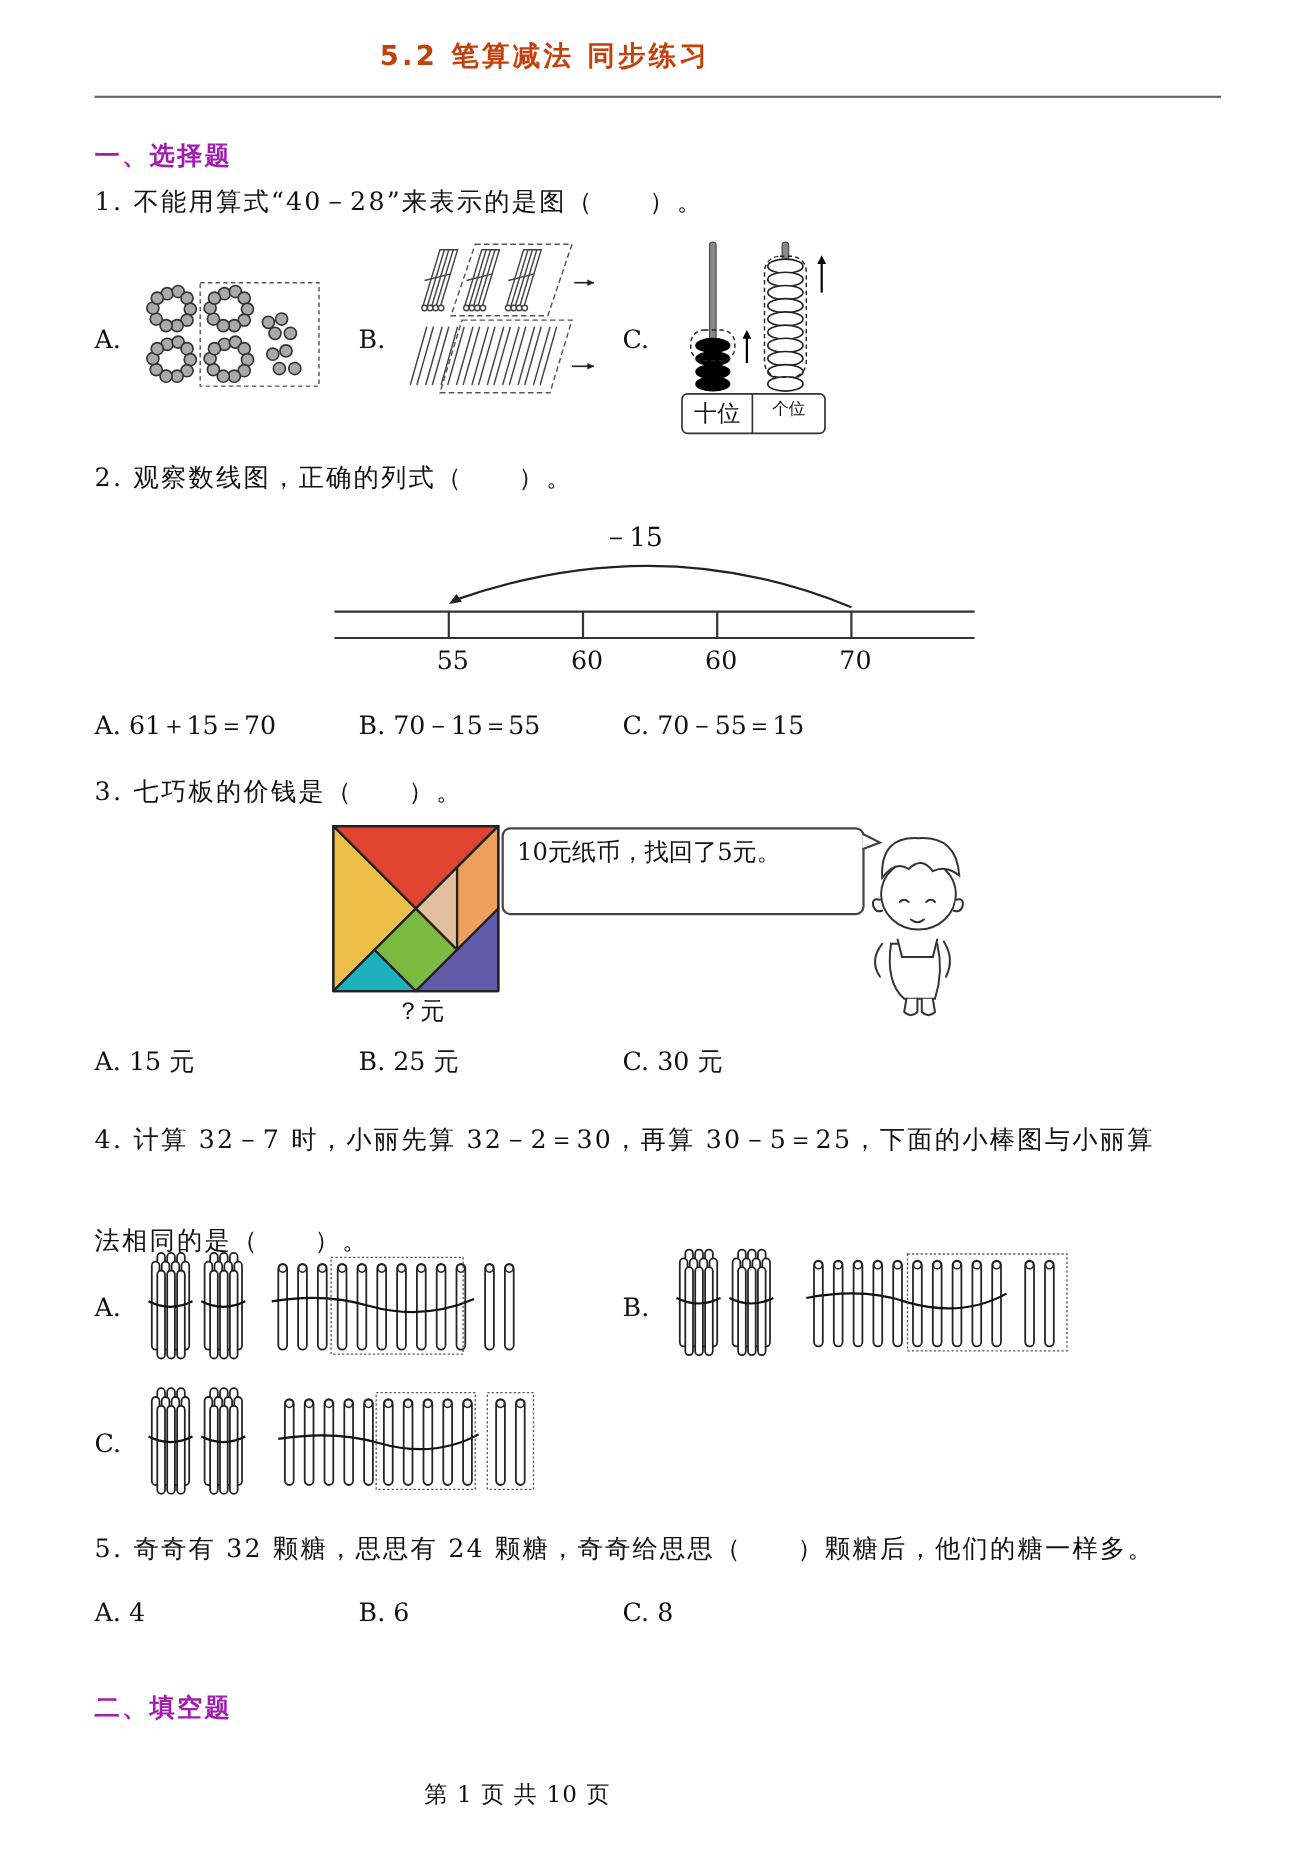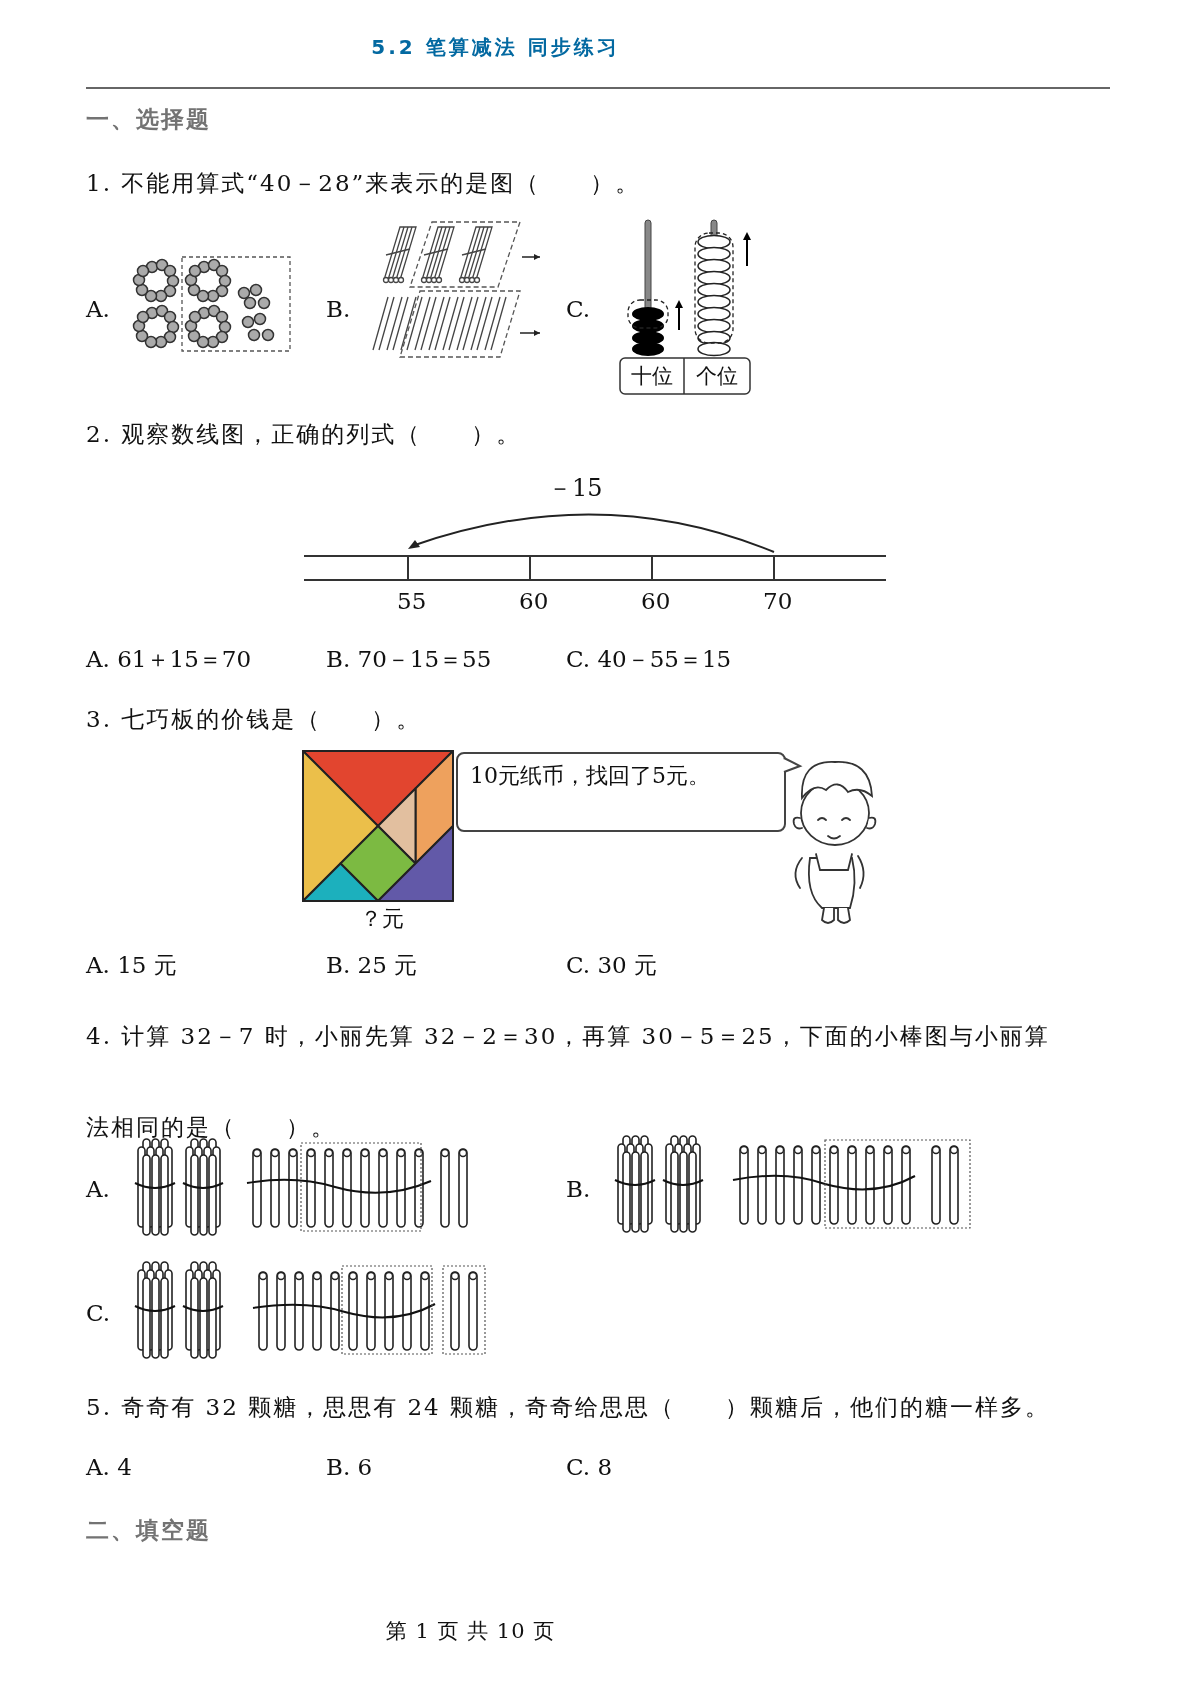--- a/index.html
+++ b/index.html
@@ -1,22 +1,22 @@
 <!DOCTYPE html>
 <html><head>
 <meta charset="utf-8">
 <style>
   html, body { margin: 0; padding: 0; background: #ffffff; }
   body { width: 1191px; height: 1684px; position: relative; overflow: hidden;
          font-family: "DejaVu Serif", "Liberation Serif", serif; color: #111; }
   .abs { position: absolute; }
   .title { left: 0; width: 991px; top: 34px; text-align: center; font-family: "DejaVu Sans", sans-serif;
-           font-weight: bold; font-size: 20px; color: #0369a1; letter-spacing: 3px; }
+           font-weight: bold; font-size: 25px; color: #c2410c; letter-spacing: 3px; }
   .rule { left: 86px; width: 1024px; top: 87px; height: 0; border-top: 2px solid #666; }
-  .section { font-family: Liberation Mono, monospace; font-weight: bold; font-size: 23px; color: #737373; letter-spacing: 2px; }
+  .section { font-family: Liberation Mono, monospace; font-weight: bold; font-size: 23px; color: #a21caf; letter-spacing: 2px; margin-top: 22px; }
   .q { font-size: 23px; letter-spacing: 2px; white-space: nowrap; }
   .opt { font-size: 23px; white-space: nowrap; }
   .footer { left: 0; width: 941px; top: 1617px; text-align: center; font-size: 21px; letter-spacing: 1px; }
   svg { position: absolute; overflow: visible; }
   .bubble { border: 2px solid #444; border-radius: 8px; background: #fff; font-size: 22px; line-height: 31px;
             padding: 6px 12px; box-sizing: border-box; }
 </style>
 </head>
 <body>
 
@@ -130,21 +130,21 @@
   <rect x="8" y="82" width="40" height="28" rx="12" fill="none" stroke="#222" stroke-width="1.3" stroke-dasharray="4 3"></rect>
   <rect x="75" y="15" width="38" height="110" rx="14" fill="none" stroke="#222" stroke-width="1.3" stroke-dasharray="4 3"></rect>
   <line x1="59" y1="112" x2="59" y2="86" stroke="#000" stroke-width="2"></line>
     <path d="M59 82 l-4 8 h8 z" fill="#000"></path>
   <line x1="127" y1="48" x2="127" y2="18" stroke="#000" stroke-width="2"></line>
     <path d="M127 14 l-4 8 h8 z" fill="#000"></path>
   <rect x="0" y="140" width="130" height="36" rx="5" fill="#fff" stroke="#333" stroke-width="1.5"></rect>
   <line x1="64" y1="140" x2="64" y2="176" stroke="#333" stroke-width="1.5"></line>
 </svg>
 <div class="abs" style="left:620px; top:362px; width:64px; text-align:center; font-size:21px;">十位</div>
-<div class="abs" style="left:684px; top:362px; width:66px; text-align:center; font-size:21px;">个位</div>
+<div class="abs" style="left:684px; top:362px; width:66px; text-align:center; font-size:15px;">个位</div>
 
 <div class="abs q" style="left:86px; top:419px;">
   <span>2.</span>
   <span>观察数线图，正确的列式（　　）。</span>
 </div>
 <div class="abs" style="left:548px; top:472px; font-size:24px;">－15</div>
 <svg style="left:300px; top:500px;" width="590" height="90">
   <line x1="4" y1="56" x2="586" y2="56" stroke="#333" stroke-width="2"></line>
   <line x1="4" y1="80" x2="586" y2="80" stroke="#333" stroke-width="2"></line>
   <line x1="108" y1="56" x2="108" y2="80" stroke="#333" stroke-width="2"></line>
@@ -153,21 +153,21 @@
   <line x1="474" y1="56" x2="474" y2="80" stroke="#333" stroke-width="2"></line>
   <path d="M474 52 Q300 -20 112 46" fill="none" stroke="#222" stroke-width="2"></path>
   <path d="M108 49 l12 -2 l-5 -7 z" fill="#222"></path>
 </svg>
 <div class="abs opt" style="left:397px; top:588px;">55</div>
 <div class="abs opt" style="left:519px; top:588px;">60</div>
 <div class="abs opt" style="left:641px; top:588px;">60</div>
 <div class="abs opt" style="left:763px; top:588px;">70</div>
 <div class="abs opt" style="left:86px; top:644px;">A.  61＋15＝70</div>
 <div class="abs opt" style="left:326px; top:644px;">B.  70－15＝55</div>
-<div class="abs opt" style="left:566px; top:644px;">C.  40－55＝15</div>
+<div class="abs opt" style="left:566px; top:644px;">C.  70－55＝15</div>
 
 <div class="abs q" style="left:86px; top:704px;">
   <span>3.</span>
   <span>七巧板的价钱是（　　）。</span>
 </div>
 <svg style="left:303px; top:751px;" width="152" height="152">
   <g stroke="#222" stroke-width="2" stroke-linejoin="round">
     <polygon points="0,0 150,0 75,75" fill="#e2452f"></polygon>
     <polygon points="0,0 75,75 0,150" fill="#ebbf4a"></polygon>
     <polygon points="150,0 150,75 112.5,112.5 112.5,37.5" fill="#eea15d"></polygon>

